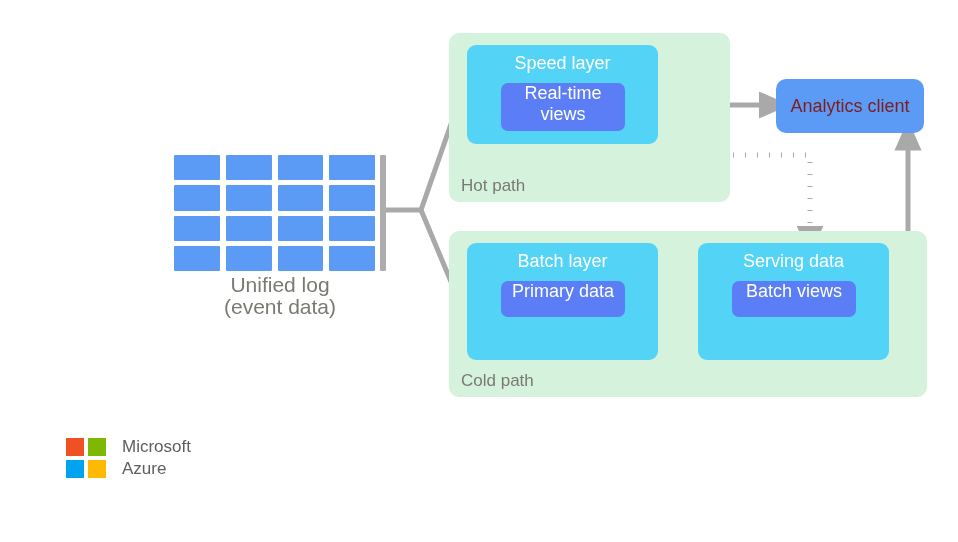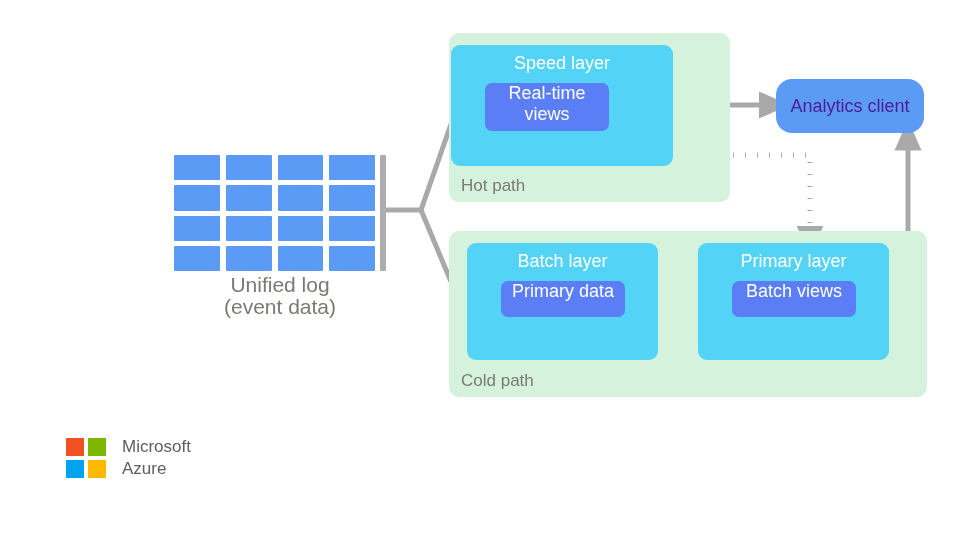--- a/index.html
+++ b/index.html
@@ -86,21 +86,21 @@
     margin-top: 14px;
   }
 
   
   .layer-box {
     position: absolute;
     background: #53d3f6;
     border-radius: 9px;
     color: #ffffff;
   }
-  #speed-layer   { left: 451px; top: 45px;  width: 191px; height: 121px; padding-left: 31px; }
+  #speed-layer   { left: 467px; top: 45px;  width: 191px; height: 99px; }
   #batch-layer   { left: 467px; top: 243px; width: 191px; height: 117px; }
   #serving-layer { left: 698px; top: 243px; width: 191px; height: 117px; }
   .layer-title {
     position: absolute;
     left: 0;
     top: 8px;
     width: 100%;
     text-align: center;
     font-size: 18px;
     color: #ffffff;
@@ -122,22 +122,22 @@
   #batch-views     { left: 34px; top: 38px; width: 124px; height: 36px; }
 
   
   #analytics-client {
     position: absolute;
     left: 776px;
     top: 79px;
     width: 148px;
     height: 54px;
     background: #5b9bf5;
-    border-radius: 16px;
-    color: #4c1d95;
+    border-radius: 10px;
+    color: #7f1d1d;
     display: flex;
     align-items: center;
     justify-content: center;
     font-size: 18px;
   }
 
   
   #azure-logo {
     position: absolute;
     left: 66px;
@@ -242,21 +242,21 @@
   </div>
 
   <div id="batch-layer" class="layer-box">
     <div class="layer-title">Batch layer</div>
     <div id="primary-data" class="inner-box">
       <span>Primary data</span>
     </div>
   </div>
 
   <div id="serving-layer" class="layer-box">
-    <div class="layer-title">Primary layer</div>
+    <div class="layer-title">Serving data</div>
     <div id="batch-views" class="inner-box">
       <span>Batch views</span>
     </div>
   </div>
 
   <div id="analytics-client">
     <span>Analytics client</span>
   </div>
 
   <div id="azure-logo">

